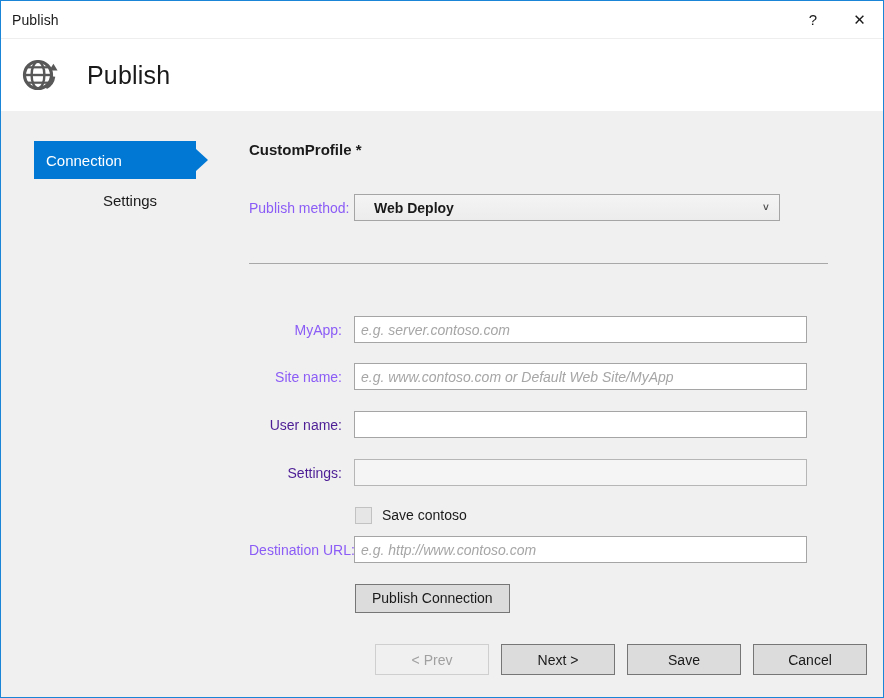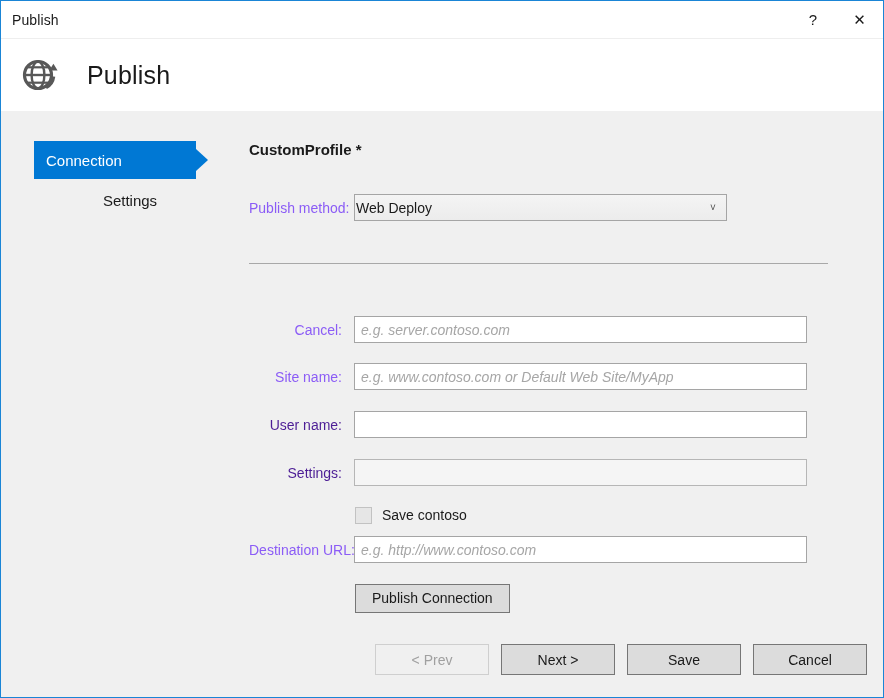--- a/index.html
+++ b/index.html
@@ -150,28 +150,29 @@
   }
   .field.disabled {
     background: #f5f5f5;
     border-color: #b6b6b6;
   }
 
   
   #publish-method-row { top: 53px; }
   #publish-method-combo {
     position: relative;
-    width: 373px; height: 27px;
+    width: 426px; height: 27px;
     background: linear-gradient(to bottom, #f4f4f4 0%, #ececec 100%);
     border: 1px solid #a5a5a5;
     display: flex; align-items: center;
-    padding-left: 1px;
-    font-size: 14px;
-    color: #1a1a1a;
-    cursor: default;
+    padding-left: 19px;
+    font-size: 14px;
+    color: #1a1a1a;
+    cursor: default;
+    font-weight: bold;
   }
   #combo-arrow {
     position: absolute;
     right: 0; top: 0;
     width: 26px; height: 25px;
     display: flex; align-items: center; justify-content: center;
     color: #4d4d4d;
     font-size: 10px;
   }
 
@@ -290,21 +291,21 @@
         <div class="row-label">Publish method:</div>
         <div id="publish-method-combo">
           <span>Web Deploy</span>
           <span id="combo-arrow">˅</span>
         </div>
       </div>
 
       <div id="separator"></div>
 
       <div class="row" id="server-row">
-        <div class="row-label">Cancel:</div>
+        <div class="row-label">MyApp:</div>
         <input class="field" type="text" value="" placeholder="e.g. server.contoso.com" style="">
       </div>
 
       <div class="row" id="sitename-row">
         <div class="row-label">Site name:</div>
         <input class="field" type="text" value="" placeholder="e.g. www.contoso.com or Default Web Site/MyApp" style="">
       </div>
 
       <div class="row" id="username-row">
         <div class="row-label disabled">User name:</div>

